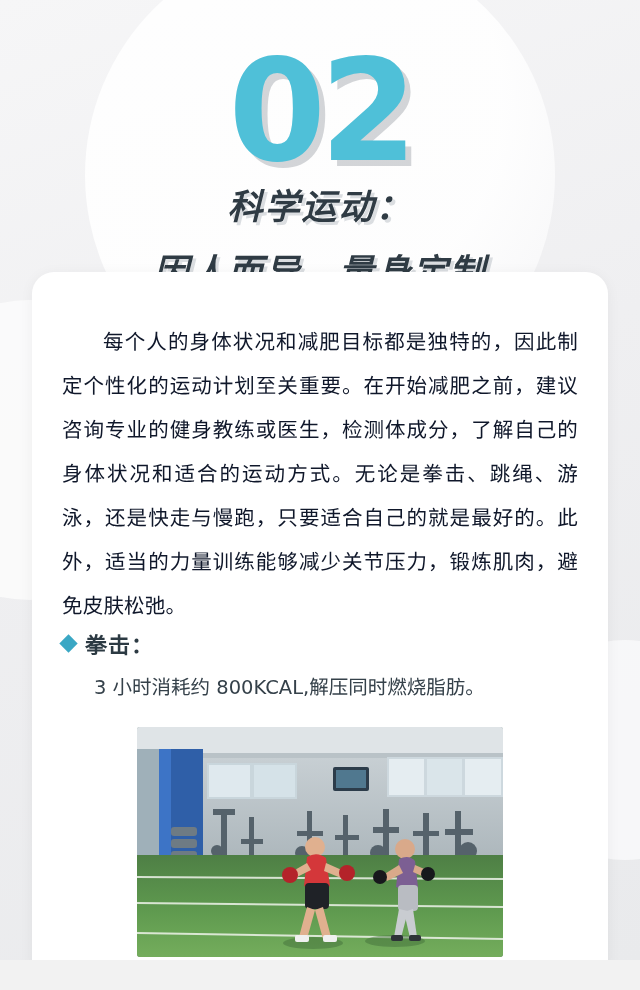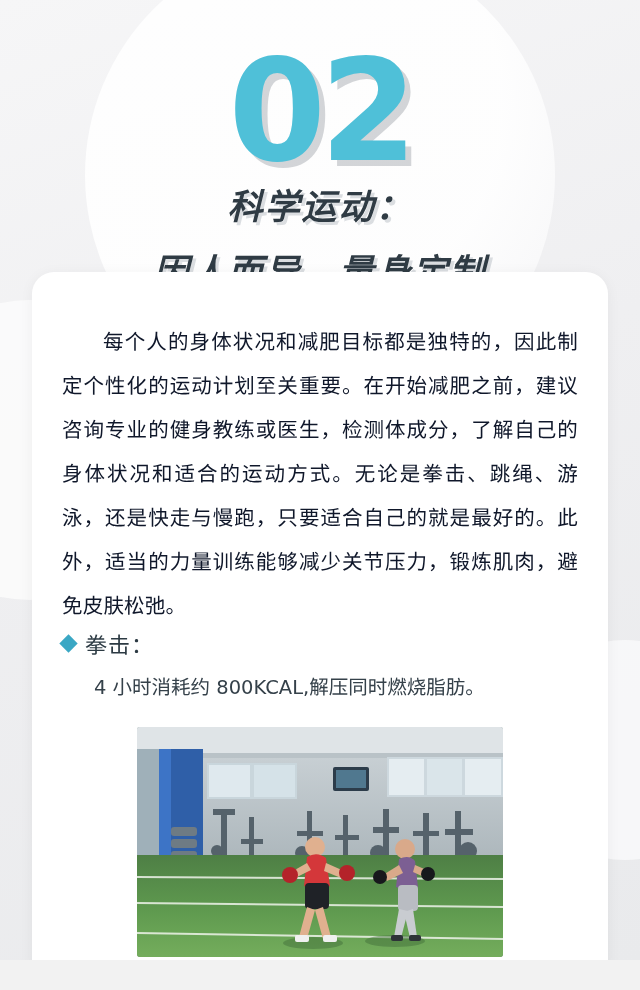--- a/index.html
+++ b/index.html
@@ -135,21 +135,21 @@
   .subhead .diamond {
     width: 13px;
     height: 13px;
     background: #3aa7c4;
     transform: rotate(45deg);
     display: inline-block;
   }
   .subhead .sub-label {
     font-family: "DejaVu Sans", sans-serif;
     font-size: 22px;
-    font-weight: 400;
+    font-weight: 700;
     color: #2c3a43;
     letter-spacing: 1px;
   }
 
   .sub-desc {
     position: absolute;
     left: 62px;
     top: 400px;
     width: 480px;
     font-family: "DejaVu Sans", sans-serif;
@@ -191,21 +191,21 @@
 
   <div class="card">
 
     <div class="body-text">每个人的身体状况和减肥目标都是独特的，因此制定个性化的运动计划至关重要。在开始减肥之前，建议咨询专业的健身教练或医生，检测体成分，了解自己的身体状况和适合的运动方式。无论是拳击、跳绳、游泳，还是快走与慢跑，只要适合自己的就是最好的。此外，适当的力量训练能够减少关节压力，锻炼肌肉，避免皮肤松弛。</div>
 
     <div class="subhead">
       <span class="diamond"></span>
       <span class="sub-label">拳击：</span>
     </div>
 
-    <div class="sub-desc">4 小时消耗约 800KCAL,解压同时燃烧脂肪。</div>
+    <div class="sub-desc">3 小时消耗约 800KCAL,解压同时燃烧脂肪。</div>
 
     <div class="photo">
       <svg width="366" height="230" viewBox="0 0 366 230" xmlns="http://www.w3.org/2000/svg" aria-hidden="true">
         <defs>
           <linearGradient id="wallg" x1="0" y1="0" x2="0" y2="1">
             <stop offset="0%" stop-color="#cfd6da"></stop>
             <stop offset="100%" stop-color="#aeb8bd"></stop>
           </linearGradient>
           <linearGradient id="turfg" x1="0" y1="0" x2="0" y2="1">
             <stop offset="0%" stop-color="#4e7f45"></stop>

